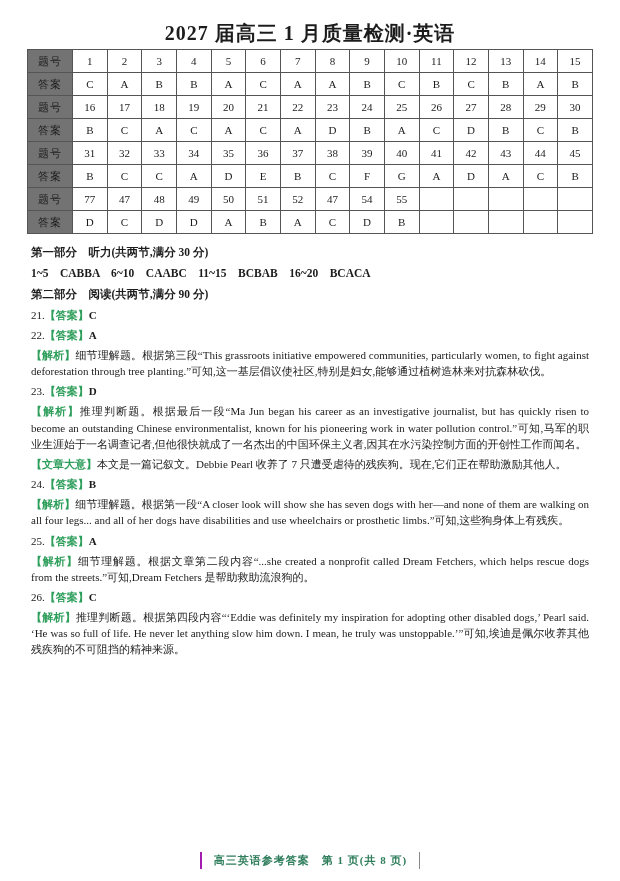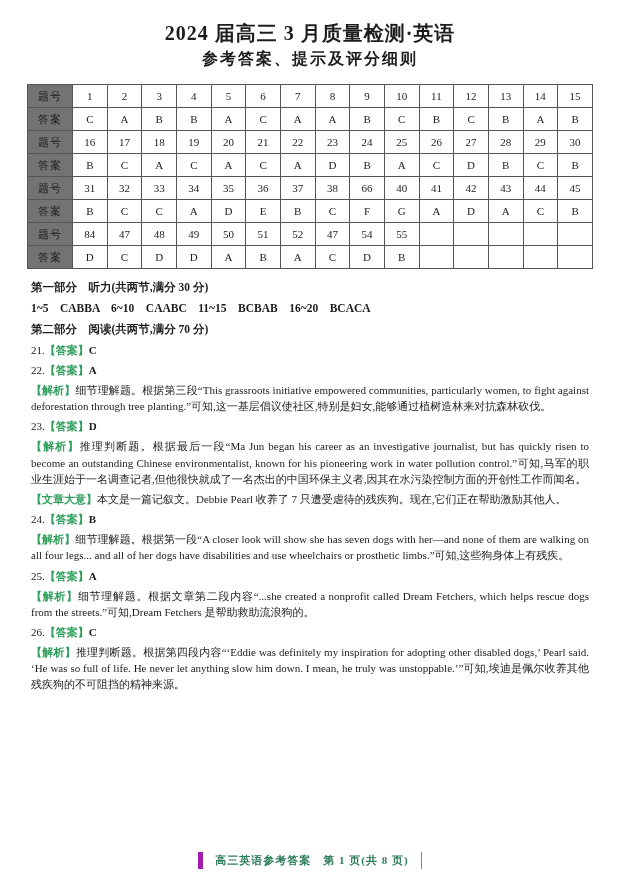--- a/index.html
+++ b/index.html
@@ -71,36 +71,35 @@
   .q-answer-line { margin-top: 1px; }
   .footer {
     position: absolute;
     left: 0;
     bottom: 12px;
     width: 100%;
     text-align: center;
   }
   .footer-box {
     display: inline-block;
-    border-left: 5px solid #a21caf;
+    border-left: 2px solid #a21caf;
     border-right: 1px solid #888;
     padding: 1px 12px;
     font-size: 11px;
     font-weight: bold;
     color: #2e7d5b;
     letter-spacing: 1px;
   }
 </style>
 </head>
 <body>
 
 <div class="page">
 
-  <h1 class="title">2024 届高三 3 月质量检测·英语</h1>
-  <h2 class="subtitle">参考答案、提示及评分细则</h2>
+  <h1 class="title">2027 届高三 1 月质量检测·英语</h1>
 
   <table class="answers">
     <tbody id="answer-table-body">
         <tr>
           <td class="label">题号</td>
           <td>1</td>
           <td>2</td>
           <td>3</td>
           <td>4</td>
           <td>5</td>
@@ -172,21 +171,21 @@
         <tr>
           <td class="label">题号</td>
           <td>31</td>
           <td>32</td>
           <td>33</td>
           <td>34</td>
           <td>35</td>
           <td>36</td>
           <td>37</td>
           <td>38</td>
-          <td>66</td>
+          <td>39</td>
           <td>40</td>
           <td>41</td>
           <td>42</td>
           <td>43</td>
           <td>44</td>
           <td>45</td>
         </tr>
         <tr>
           <td class="label">答案</td>
           <td>B</td>
@@ -200,21 +199,21 @@
           <td>F</td>
           <td>G</td>
           <td>A</td>
           <td>D</td>
           <td>A</td>
           <td>C</td>
           <td>B</td>
         </tr>
         <tr>
           <td class="label">题号</td>
-          <td>84</td>
+          <td>77</td>
           <td>47</td>
           <td>48</td>
           <td>49</td>
           <td>50</td>
           <td>51</td>
           <td>52</td>
           <td>47</td>
           <td>54</td>
           <td>55</td>
           <td></td>
@@ -240,21 +239,21 @@
           <td></td>
           <td></td>
           <td></td>
         </tr>
       </tbody>
   </table>
 
   <div class="content">
     <p class="heading">第一部分　听力(共两节,满分 30 分)</p>
     <p class="heading">1~5　CABBA　6~10　CAABC　11~15　BCBAB　16~20　BCACA</p>
-    <p class="heading">第二部分　阅读(共两节,满分 70 分)</p>
+    <p class="heading">第二部分　阅读(共两节,满分 90 分)</p>
     <div id="passages">
         <p class="q-answer-line"><span>21.</span><span class="green">【答案】</span><span class="bold">C</span></p>
         <p class="q-answer-line"><span>22.</span><span class="green">【答案】</span><span class="bold">A</span></p>
         <p><span class="green">【解析】</span><span>细节理解题。根据第三段“This grassroots initiative empowered communities, particularly women, to fight against deforestation through tree planting.”可知,这一基层倡议使社区,特别是妇女,能够通过植树造林来对抗森林砍伐。</span></p>
         <p class="q-answer-line"><span>23.</span><span class="green">【答案】</span><span class="bold">D</span></p>
         <p><span class="green">【解析】</span><span>推理判断题。根据最后一段“Ma Jun began his career as an investigative journalist, but has quickly risen to become an outstanding Chinese environmentalist, known for his pioneering work in water pollution control.”可知,马军的职业生涯始于一名调查记者,但他很快就成了一名杰出的中国环保主义者,因其在水污染控制方面的开创性工作而闻名。</span></p>
         <p><span class="green">【文章大意】</span><span>本文是一篇记叙文。Debbie Pearl 收养了 7 只遭受虐待的残疾狗。现在,它们正在帮助激励其他人。</span></p>
         <p class="q-answer-line"><span>24.</span><span class="green">【答案】</span><span class="bold">B</span></p>
         <p><span class="green">【解析】</span><span>细节理解题。根据第一段“A closer look will show she has seven dogs with her—and none of them are walking on all four legs... and all of her dogs have disabilities and use wheelchairs or prosthetic limbs.”可知,这些狗身体上有残疾。</span></p>
         <p class="q-answer-line"><span>25.</span><span class="green">【答案】</span><span class="bold">A</span></p>

